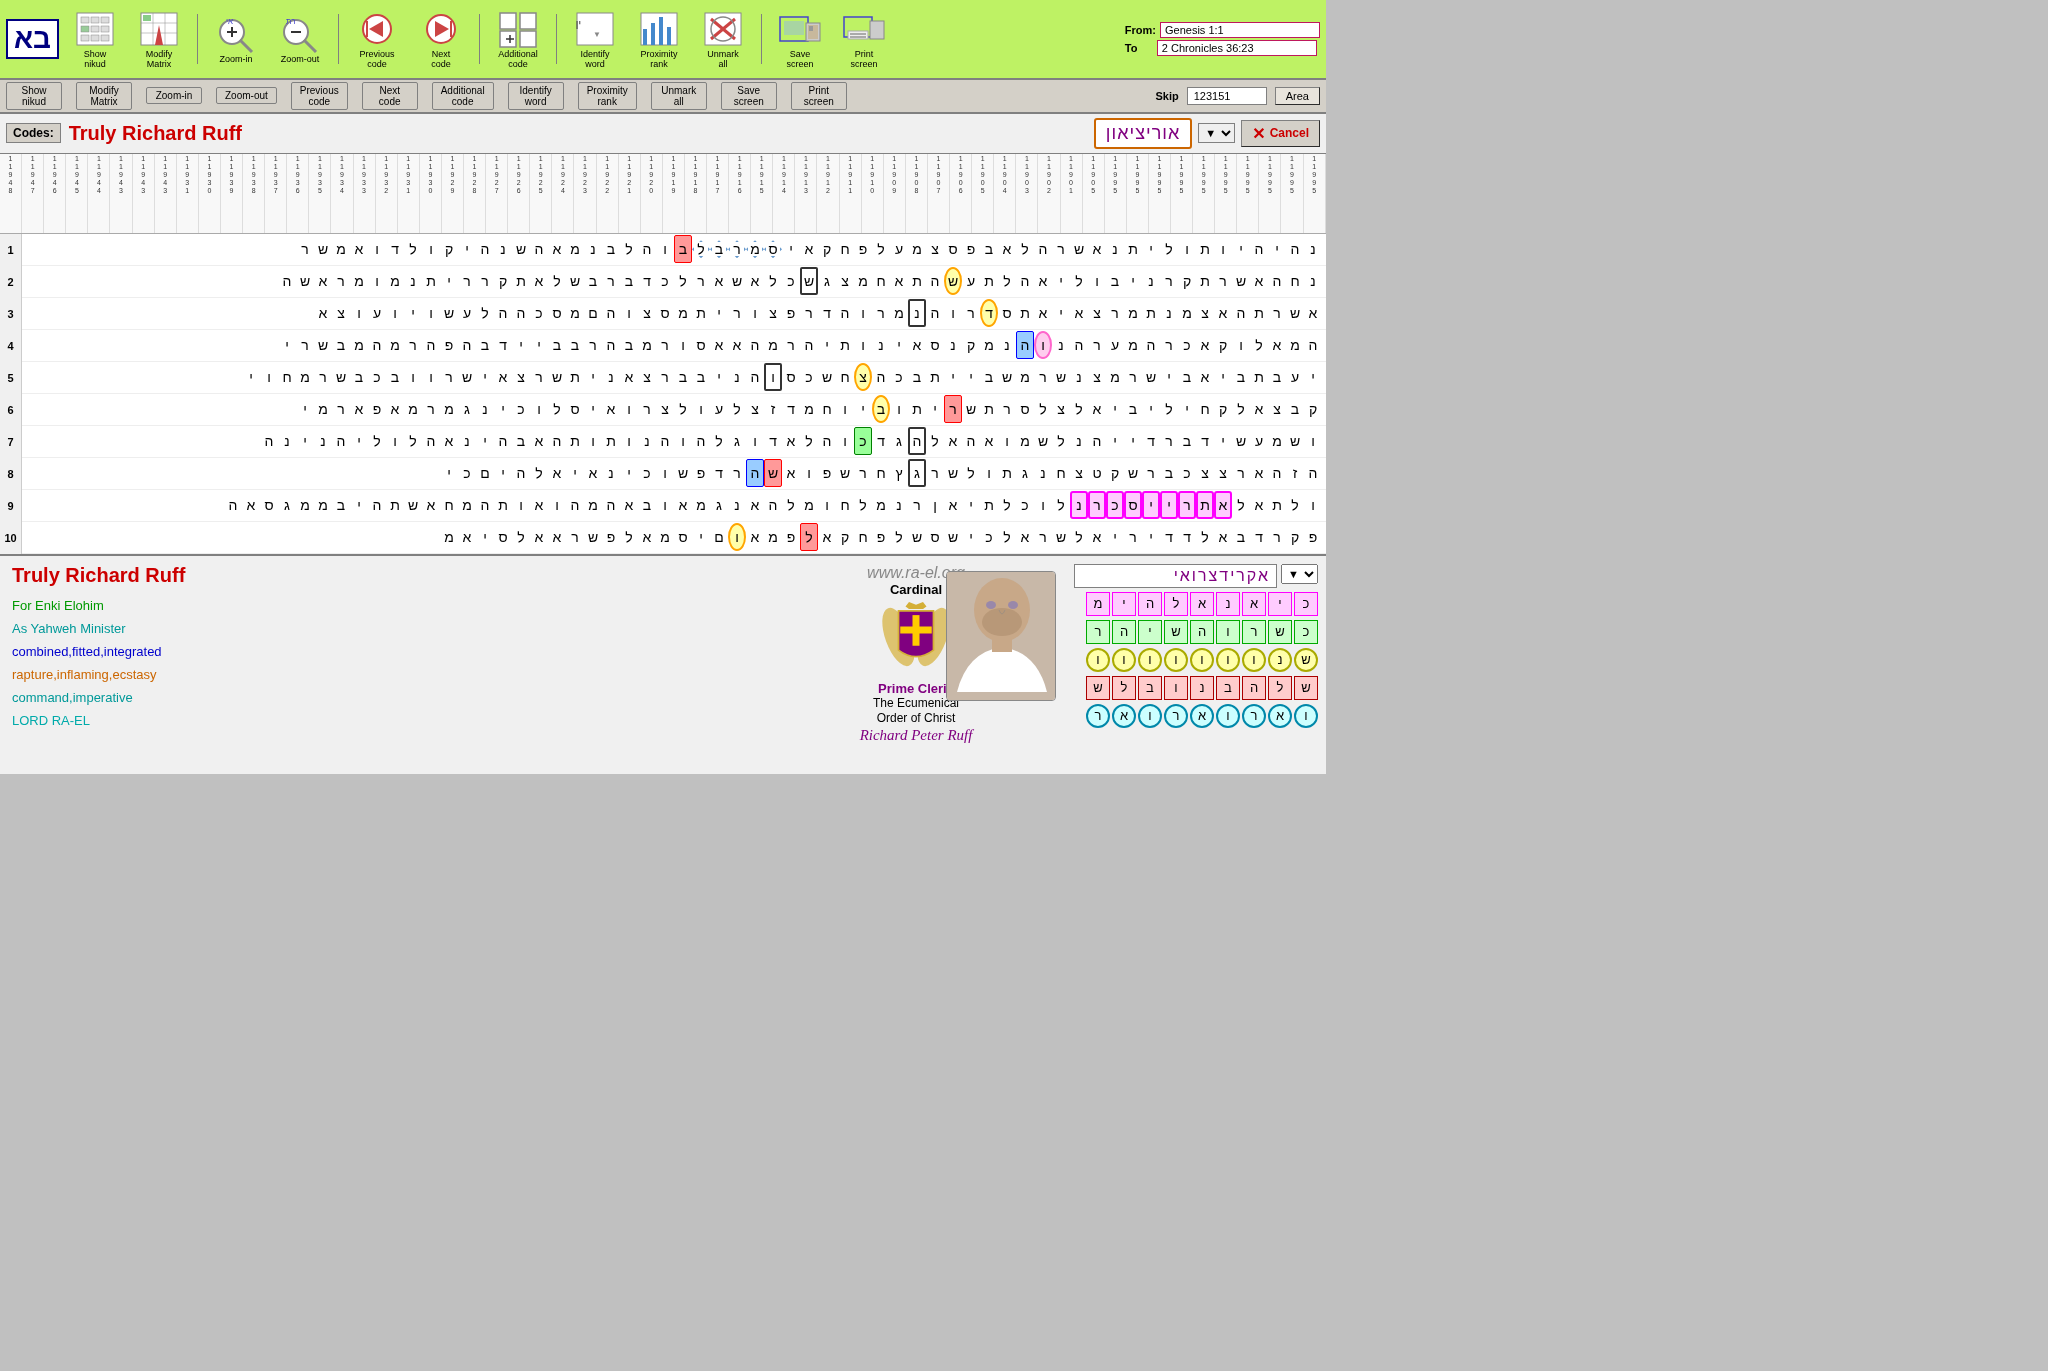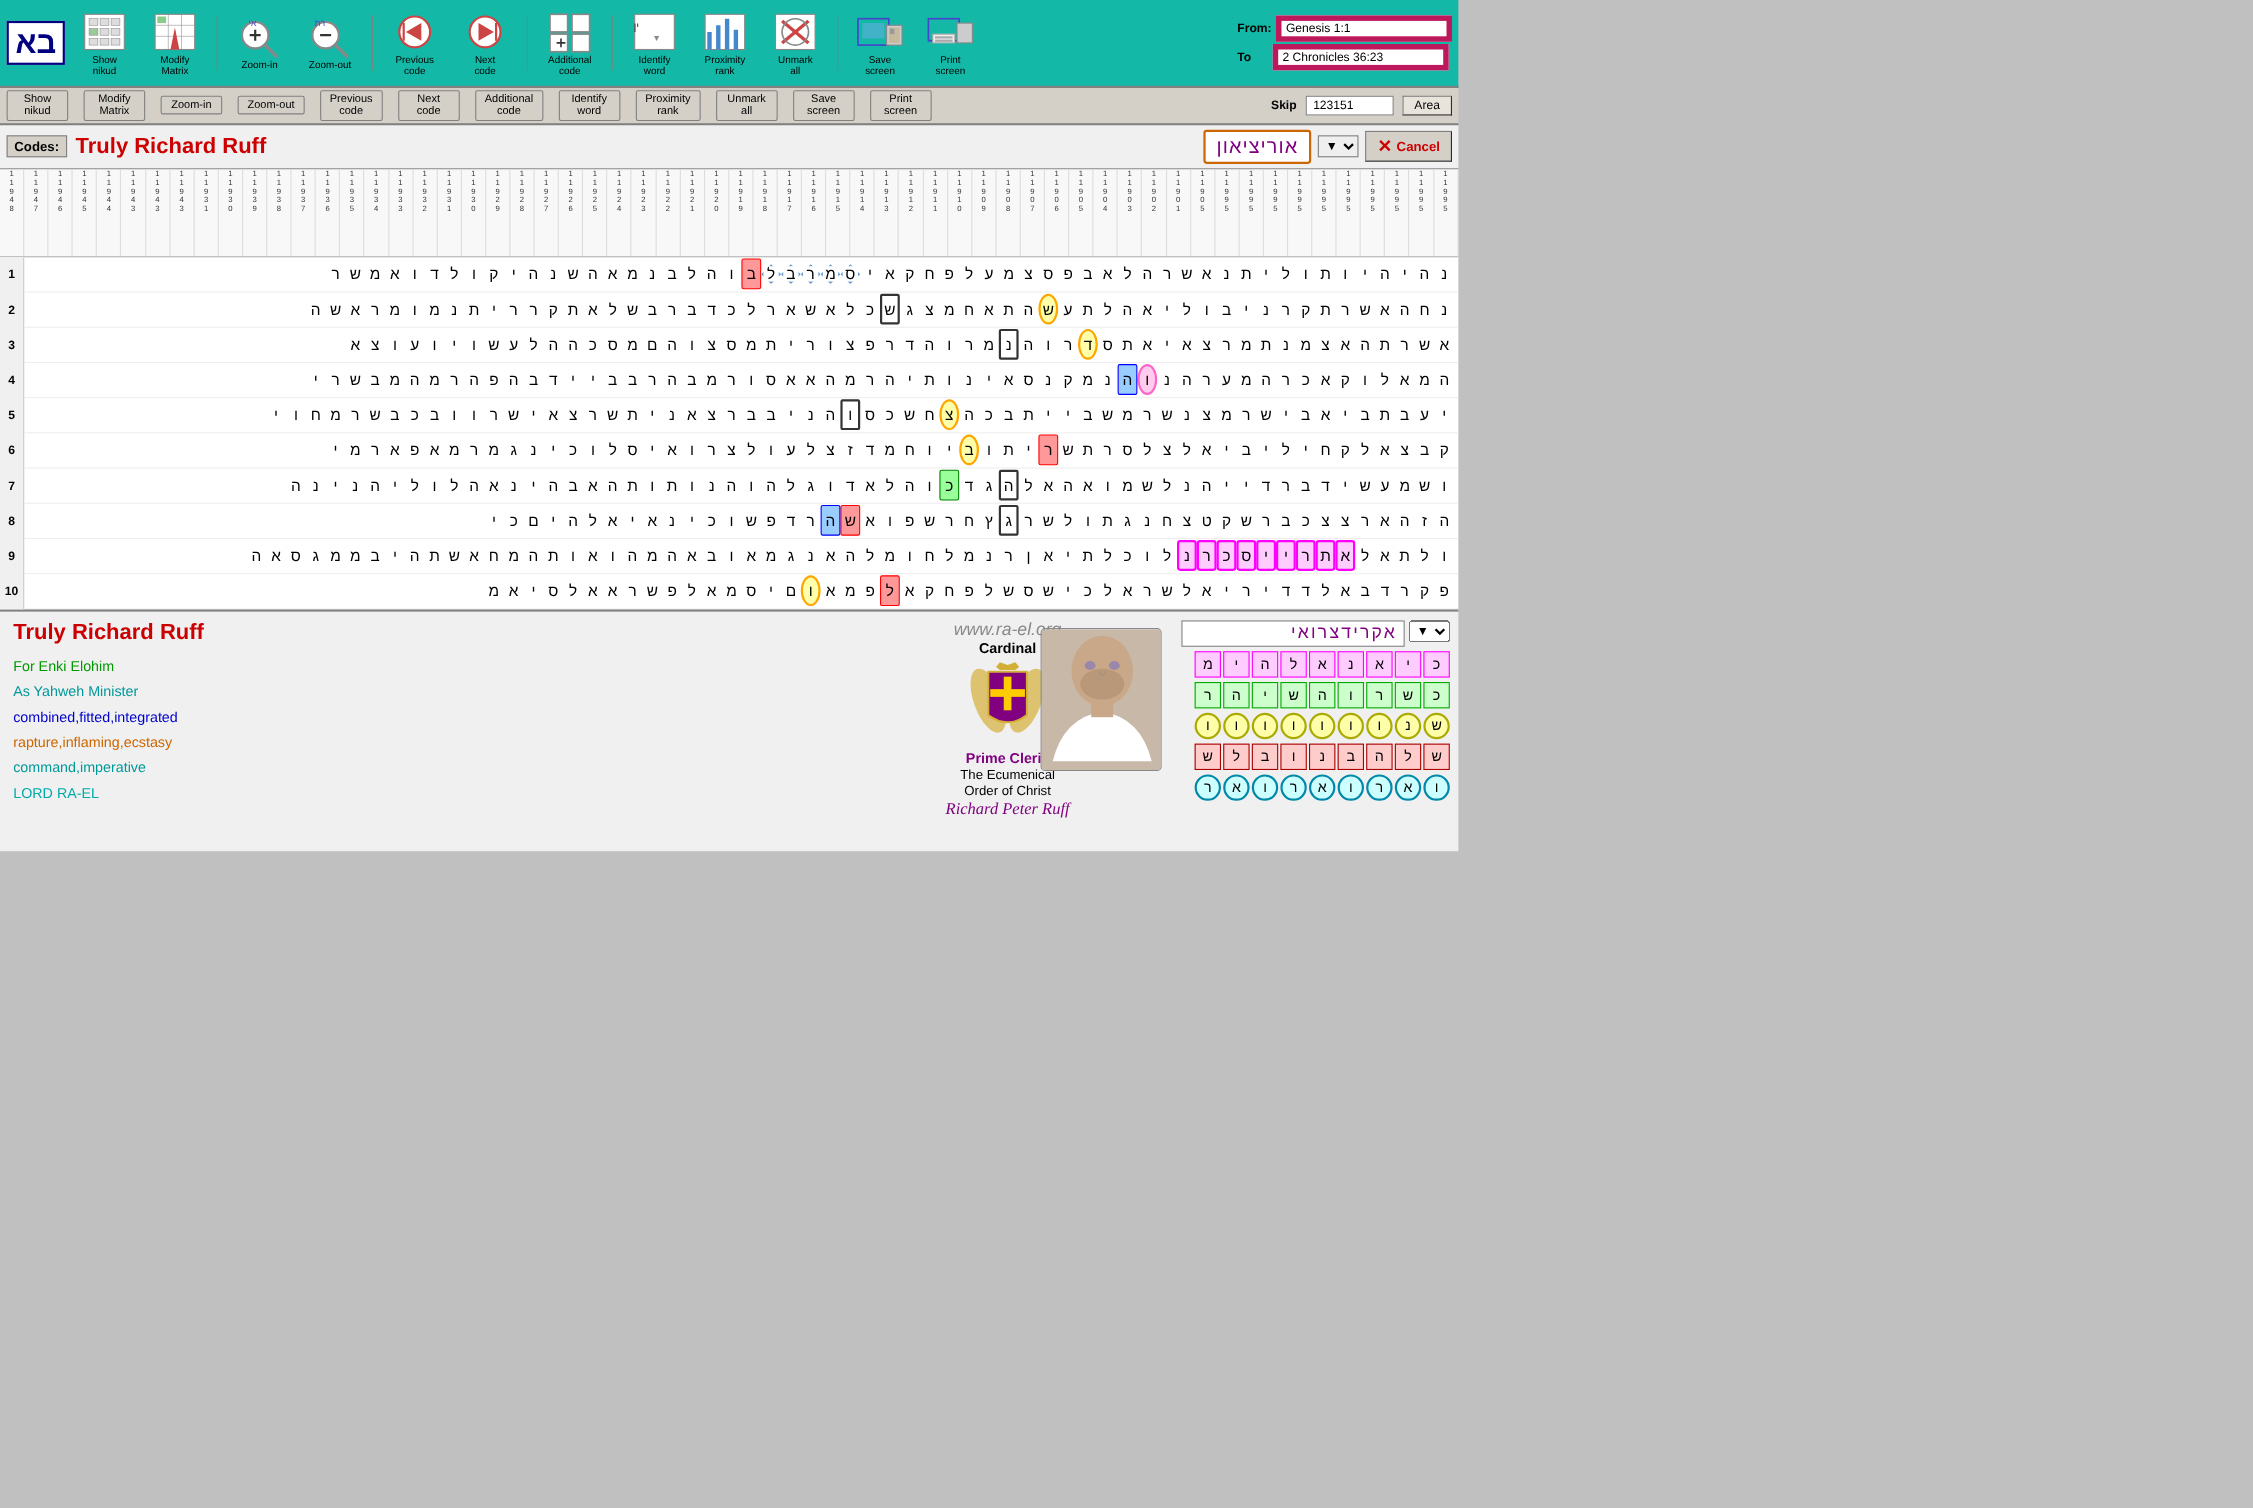--- a/index.html
+++ b/index.html
@@ -5,21 +5,21 @@
     * { box-sizing: border-box; margin: 0; padding: 0; }
     body {
       font-family: Arial, sans-serif;
       background: #c0c0c0;
       width: 1326px;
       overflow: hidden;
     }
 
     
     .toolbar {
-      background: #14b8a6;
+      background: #bef264;
       border-bottom: 2px solid #808080;
       display: flex;
       align-items: center;
       padding: 4px 6px;
       gap: 8px;
     }
     .toolbar-logo {
       font-size: 28px;
       font-weight: bold;
       color: navy;
@@ -64,21 +64,21 @@
     }
     .from-to-label {
       font-size: 11px;
       font-weight: bold;
       color: black;
       min-width: 28px;
     }
     .from-to-input {
       font-size: 11px;
       padding: 1px 4px;
-      border: 5px solid #be185d;
+      border: 1px solid #be185d;
       background: white;
       width: 160px;
     }
 
     
     .toolbar2 {
       background: #d4d0c8;
       border-bottom: 2px solid #808080;
       display: flex;
       align-items: center;

